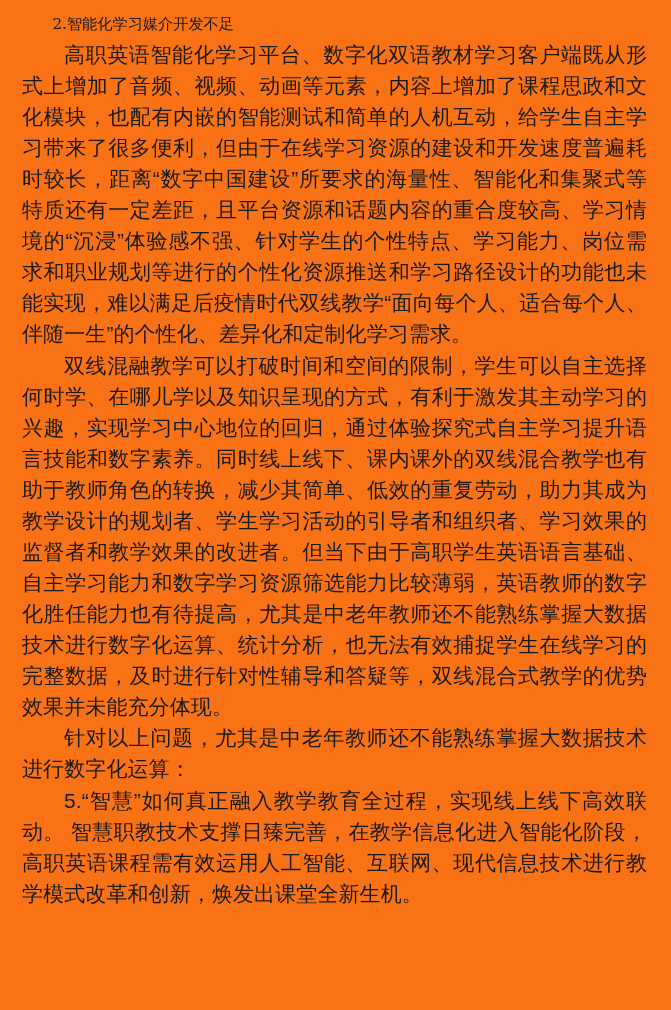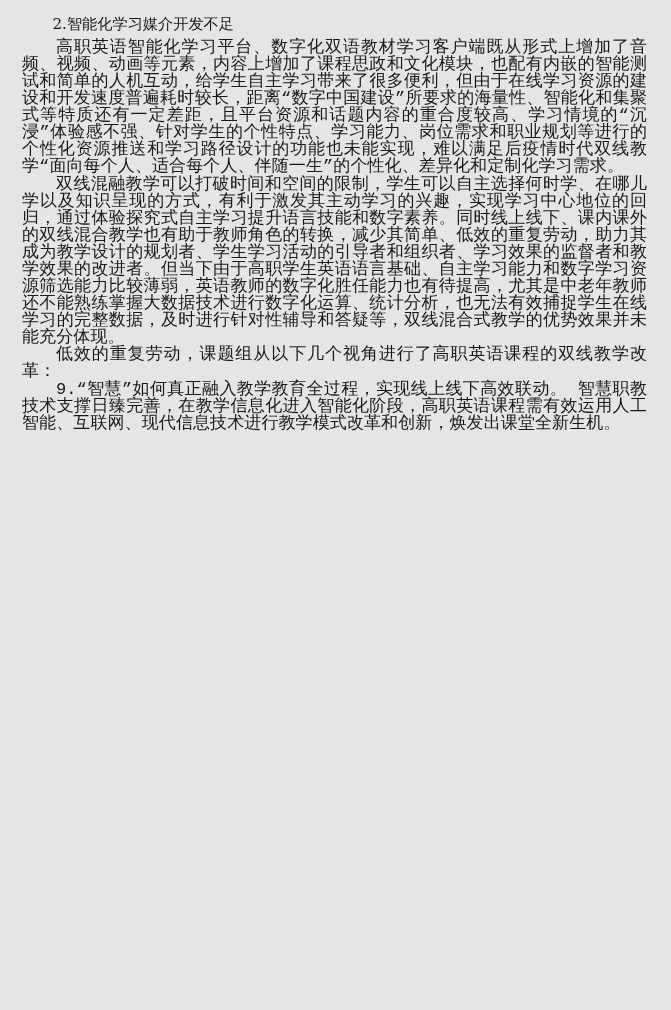--- a/index.html
+++ b/index.html
@@ -12,31 +12,31 @@
     height: 1010px;
     overflow: hidden;
     font-family: "DejaVu Sans", "Liberation Sans", sans-serif;
     color: #1a1a1a;
   }
   .page {
     box-sizing: border-box;
     width: 671px;
     height: 1010px;
     padding: 10px 24px 0 22px;
-    background: #e5e5e5;
+    background: #f97316;
   }
   .para {
-    font-size: 17px;
-    line-height: 17px;
+    font-size: 21px;
+    line-height: 31px;
     text-align: justify;
     text-justify: inter-ideograph;
     margin: 0 0 0.5px 0;
     letter-spacing: 0.1px;
     color: #181818;
-    font-family: Liberation Mono, monospace;
+    font-family: Liberation Sans, sans-serif;
   }
   .indent {
     text-indent: 2em;
   }
   .heading {
     text-indent: 2em;
     font-size: 15.2px;
     line-height: 29.2px;
     margin: 0;
     color: #181818;
@@ -48,20 +48,20 @@
 
 <div class="page">
 
   <div class="heading">2.智能化学习媒介开发不足</div>
 
   <div class="para indent">高职英语智能化学习平台、数字化双语教材学习客户端既从形式上增加了音频、视频、动画等元素，内容上增加了课程思政和文化模块，也配有内嵌的智能测试和简单的人机互动，给学生自主学习带来了很多便利，但由于在线学习资源的建设和开发速度普遍耗时较长，距离“数字中国建设”所要求的海量性、智能化和集聚式等特质还有一定差距，且平台资源和话题内容的重合度较高、学习情境的“沉浸”体验感不强、针对学生的个性特点、学习能力、岗位需求和职业规划等进行的个性化资源推送和学习路径设计的功能也未能实现，难以满足后疫情时代双线教学“面向每个人、适合每个人、伴随一生”的个性化、差异化和定制化学习需求。</div>
 
 
   <div class="para indent">双线混融教学可以打破时间和空间的限制，学生可以自主选择何时学、在哪儿学以及知识呈现的方式，有利于激发其主动学习的兴趣，实现学习中心地位的回归，通过体验探究式自主学习提升语言技能和数字素养。同时线上线下、课内课外的双线混合教学也有助于教师角色的转换，减少其简单、低效的重复劳动，助力其成为教学设计的规划者、学生学习活动的引导者和组织者、学习效果的监督者和教学效果的改进者。但当下由于高职学生英语语言基础、自主学习能力和数字学习资源筛选能力比较薄弱，英语教师的数字化胜任能力也有待提高，尤其是中老年教师还不能熟练掌握大数据技术进行数字化运算、统计分析，也无法有效捕捉学生在线学习的完整数据，及时进行针对性辅导和答疑等，双线混合式教学的优势效果并未能充分体现。</div>
 
-  <div class="para indent">低效的重复劳动，课题组从以下几个视角进行了高职英语课程的双线教学改革：</div>
+  <div class="para indent">针对以上问题，尤其是中老年教师还不能熟练掌握大数据技术进行数字化运算：</div>
 
-  <div class="para indent">9.“智慧”如何真正融入教学教育全过程，实现线上线下高效联动。 智慧职教技术支撑日臻完善，在教学信息化进入智能化阶段，高职英语课程需有效运用人工智能、互联网、现代信息技术进行教学模式改革和创新，焕发出课堂全新生机。</div>
+  <div class="para indent">5.“智慧”如何真正融入教学教育全过程，实现线上线下高效联动。 智慧职教技术支撑日臻完善，在教学信息化进入智能化阶段，高职英语课程需有效运用人工智能、互联网、现代信息技术进行教学模式改革和创新，焕发出课堂全新生机。</div>
 
 
 
 
 </div>
 
 </body></html>

